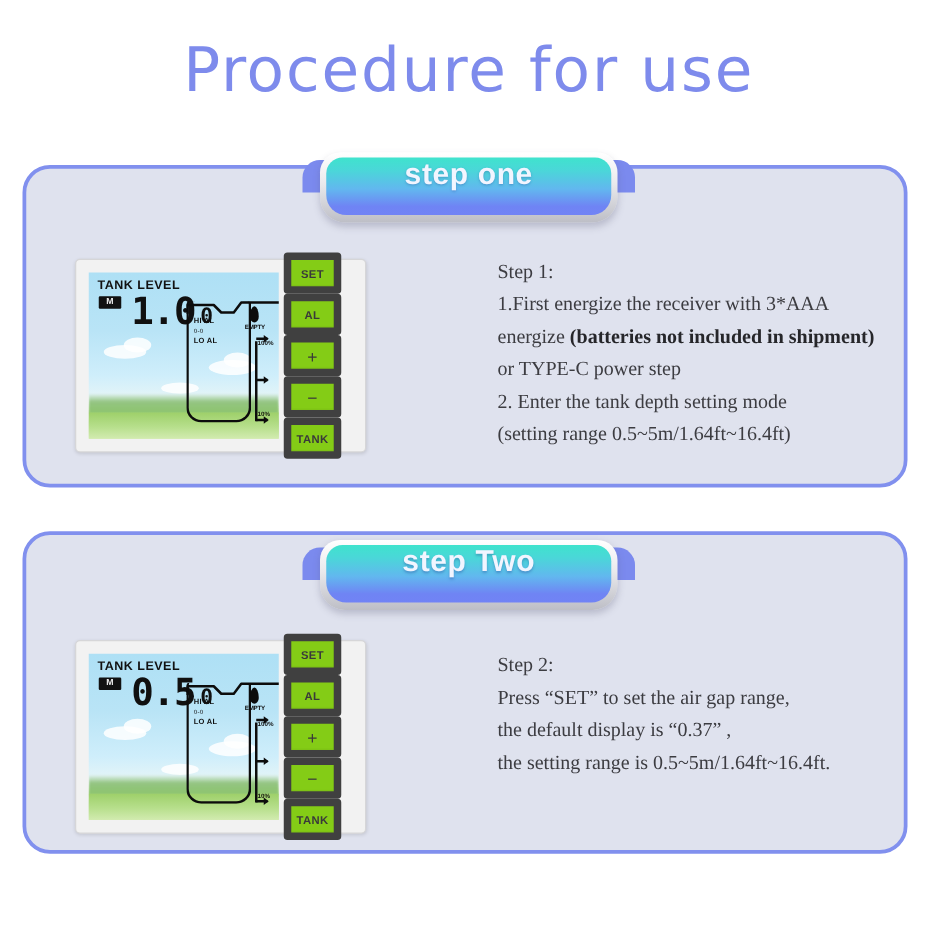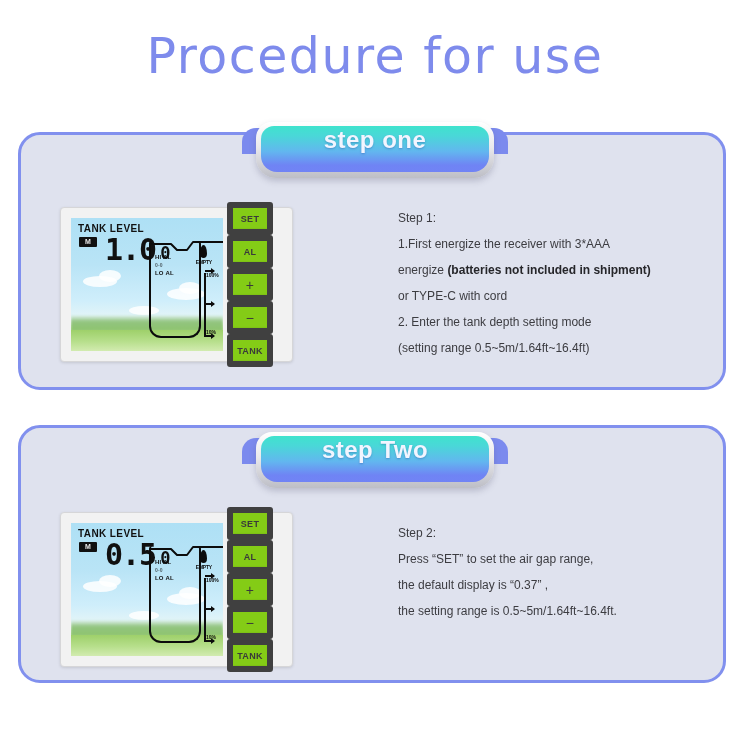--- a/index.html
+++ b/index.html
@@ -309,22 +309,22 @@
     box-shadow: inset 0 -1px 1px rgba(0,0,0,0.05);
   }
   .dev-btn.sym { font-size: 14px; font-weight: normal; }
 
   
   .instructions {
     position: absolute;
     left: 398px;
     width: 320px;
     color: #3c3c41;
-    font-family: Liberation Sans, sans-serif;
-    font-size: 12px;
+    font-family: Liberation Serif, serif;
+    font-size: 16px;
     line-height: 26px;
   }
   #text-one { top: 205px; }
   #text-two { top: 520px; }
   .instructions .line { white-space: nowrap; }
   .instructions b { font-weight: bold; color: #26262a; }
 </style>
 </head>
 <body>
 
@@ -387,21 +387,21 @@
     <div class="dev-btn sym">+</div>
     <div class="dev-btn sym">−</div>
     <div class="dev-btn">TANK</div>
   </div>
 </div>
 
 <div class="instructions" id="text-one">
   <div class="line">Step 1:</div>
   <div class="line">1.First energize the receiver with 3*AAA</div>
   <div class="line"><span>energize </span><b>(batteries not included in shipment)</b></div>
-  <div class="line">or TYPE-C with cord</div>
+  <div class="line">or TYPE-C power step</div>
   <div class="line">2. Enter the tank depth setting mode</div>
   <div class="line">(setting range 0.5~5m/1.64ft~16.4ft)</div>
 </div>
 
 <div class="banner-wrap" id="banner-one">
   <div class="ribbon-tail left"></div>
   <div class="ribbon-tail right"></div>
   <div class="banner">
     <div class="banner-inner">
       <span class="banner-label">step one</span>

